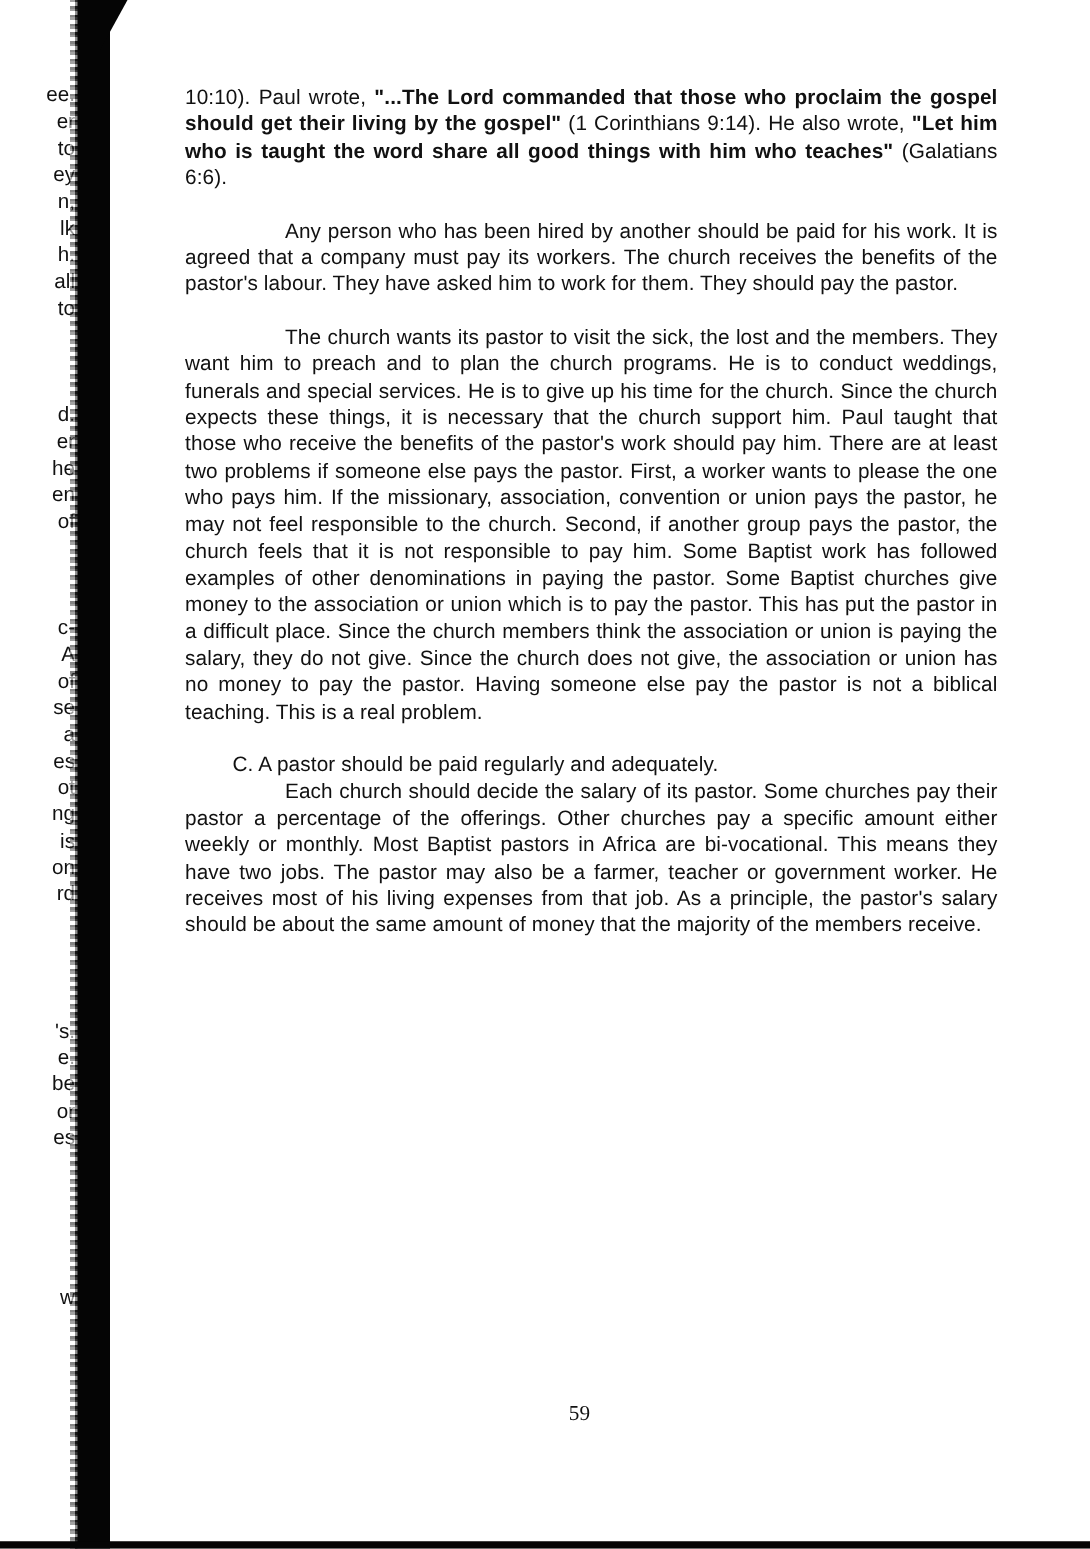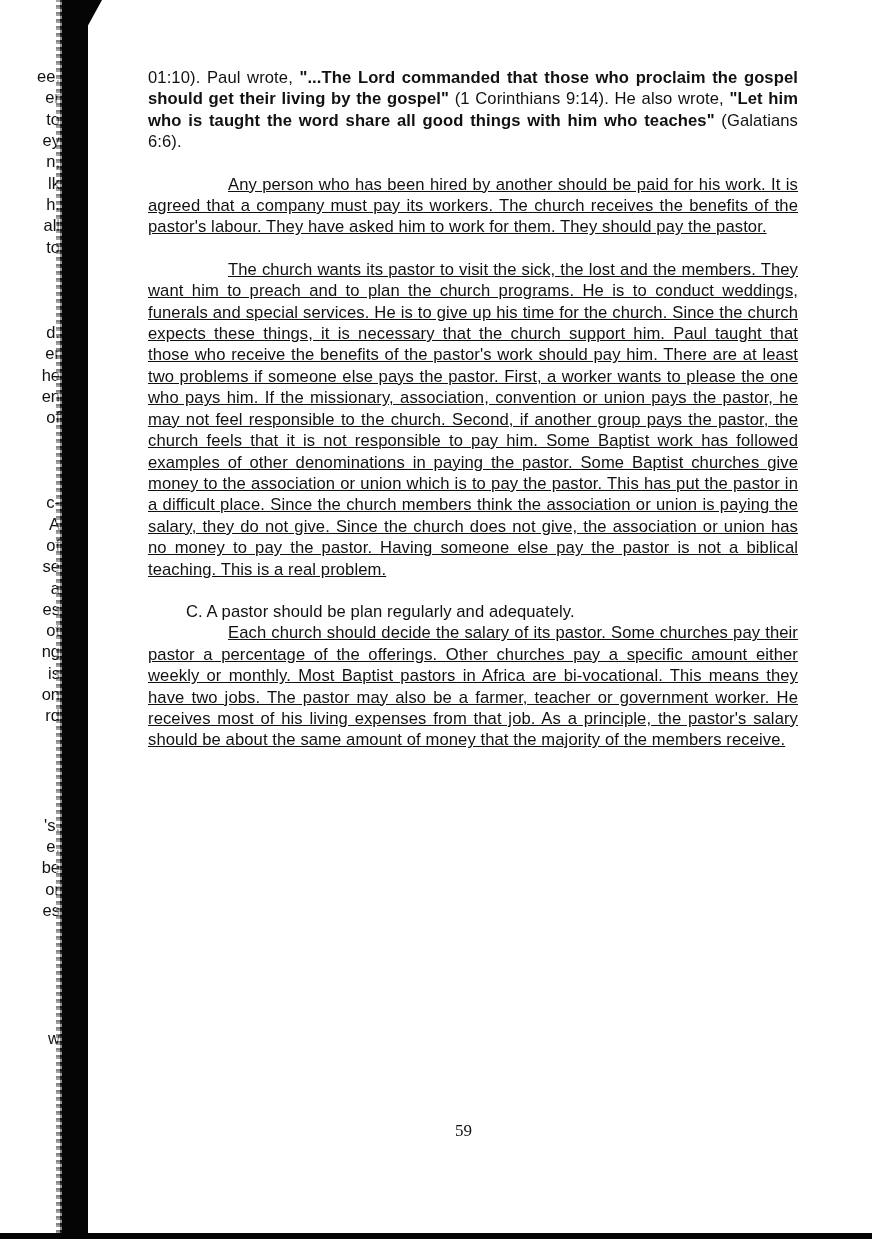--- a/index.html
+++ b/index.html
@@ -32,21 +32,21 @@
     }
     .bottom-bar {
       position: absolute; left: 0; bottom: 0; width: 872px; height: 6px; background: #050505;
     }
     .content {
       position: absolute; left: 148px; top: 67px; width: 650px;
       font-family: "Liberation Sans", sans-serif;
       font-size: 16.6px; line-height: 21.4px; letter-spacing: 0.1px;
     }
     .content p { margin: 0; text-align: justify; text-align-last: left; }
-    .indent { text-indent: 80px; text-decoration: underline; }
+    .indent { text-indent: 80px; }
     .sub-indent { padding-left: 68px; }
     .heading { padding-left: 38px; }
     .gap { height: 21px; }
     .bold { font-weight: bold; }
     .page-number {
       position: absolute; left: 455px; top: 1121px;
       font-family: "Liberation Serif", serif; font-size: 17px;
     }
   </style>
 </head>
@@ -83,25 +83,25 @@
     <div class="frag" style="top: 857px;">be</div>
     <div class="frag" style="top: 879px;">or</div>
     <div class="frag" style="top: 900px;">es</div>
     <div class="frag" style="top: 1028px;">w</div>
   </div>
 <div class="spine"></div>
 <div class="spine-top"></div>
 
 <div class="content">
   <p>
-    <span>01:10). Paul wrote, </span><span class="bold">"...The Lord commanded that those who proclaim the gospel should get their living by the gospel"</span><span> (1 Corinthians 9:14). He also wrote, </span><span class="bold">"Let him who is taught the word share all good things with him who teaches"</span><span> (Galatians 6:6).</span>
+    <span>10:10). Paul wrote, </span><span class="bold">"...The Lord commanded that those who proclaim the gospel should get their living by the gospel"</span><span> (1 Corinthians 9:14). He also wrote, </span><span class="bold">"Let him who is taught the word share all good things with him who teaches"</span><span> (Galatians 6:6).</span>
   </p>
   <div class="gap"></div>
   <p class="indent">Any person who has been hired by another should be paid for his work. It is agreed that a company must pay its workers. The church receives the benefits of the pastor's labour. They have asked him to work for them. They should pay the pastor.</p>
   <div class="gap"></div>
   <p class="indent">The church wants its pastor to visit the sick, the lost and the members. They want him to preach and to plan the church programs. He is to conduct weddings, funerals and special services. He is to give up his time for the church. Since the church expects these things, it is necessary that the church support him. Paul taught that those who receive the benefits of the pastor's work should pay him. There are at least two problems if someone else pays the pastor. First, a worker wants to please the one who pays him. If the missionary, association, convention or union pays the pastor, he may not feel responsible to the church. Second, if another group pays the pastor, the church feels that it is not responsible to pay him. Some Baptist work has followed examples of other denominations in paying the pastor. Some Baptist churches give money to the association or union which is to pay the pastor. This has put the pastor in a difficult place. Since the church members think the association or union is paying the salary, they do not give. Since the church does not give, the association or union has no money to pay the pastor. Having someone else pay the pastor is not a biblical teaching. This is a real problem.</p>
   <div class="gap"></div>
-  <p class="heading">C. A pastor should be plan regularly and adequately.</p>
+  <p class="heading">C. A pastor should be paid regularly and adequately.</p>
   <p class="indent">Each church should decide the salary of its pastor. Some churches pay their pastor a percentage of the offerings. Other churches pay a specific amount either weekly or monthly. Most Baptist pastors in Africa are bi-vocational. This means they have two jobs. The pastor may also be a farmer, teacher or government worker. He receives most of his living expenses from that job. As a principle, the pastor's salary should be about the same amount of money that the majority of the members receive.</p>
 </div>
 
 <div class="page-number">59</div>
 <div class="bottom-bar"></div>
 
 </body></html>

